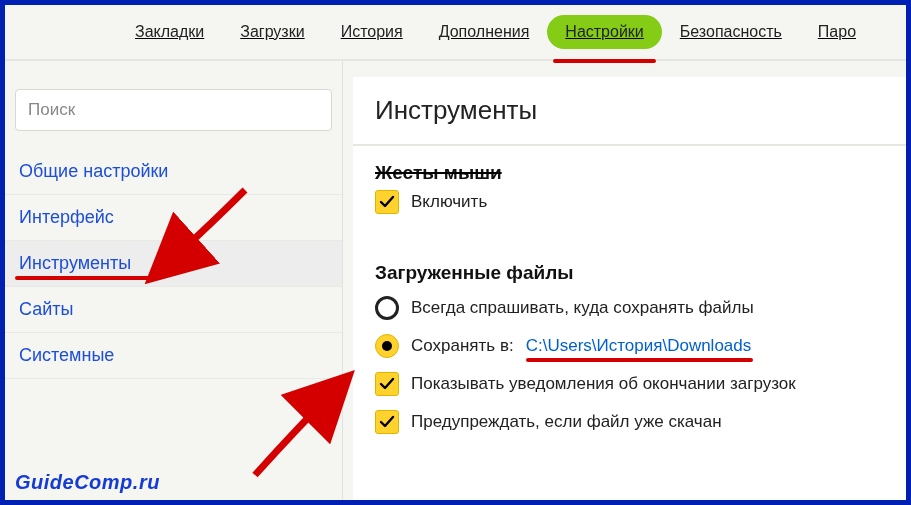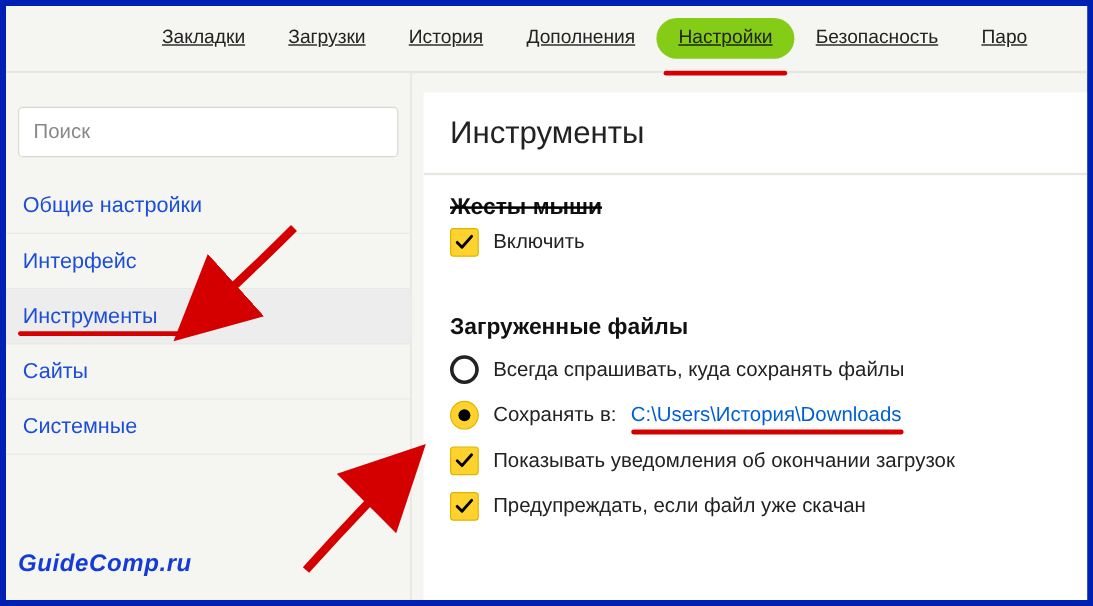--- a/index.html
+++ b/index.html
@@ -32,21 +32,21 @@
   .link { color:#0060d0; cursor:pointer; }
   .radio-o { width:24px; height:24px; border:3px solid #222; border-radius:50%; background:#fff; }
   .radio-f { width:24px; height:24px; border-radius:50%; background:#ffd22e; border:1px solid #e0b500; display:flex; align-items:center; justify-content:center; }
   .radio-f .dot { width:10px; height:10px; background:#000; border-radius:50%; }
   .path-wrap { position:relative; display:inline-block; }
   .path-wrap::after { content:""; position:absolute; left:0; right:-2px; bottom:-6px; height:4px; background:#d40000; border-radius:2px; }
   .divider { height:2px; background:#e7e7e2; margin:6px 0 22px -22px; width:calc(100% + 44px); }
   
   .arrow { position:absolute; pointer-events:none; }
   
-  .wm { position:absolute; left:10px; bottom:18px; font-size:20px; font-weight:bold; font-style:italic; color:#153bd6; letter-spacing:0.5px; }
+  .wm { position:absolute; left:10px; bottom:6px; font-size:20px; font-weight:bold; font-style:italic; color:#153bd6; letter-spacing:0.5px; }
 </style>
 </head>
 <body>
 
 <div class="frame">
 
   <div class="topbar">
     <div class="tab">Закладки</div>
     <div class="tab">Загрузки</div>
     <div class="tab">История</div>

